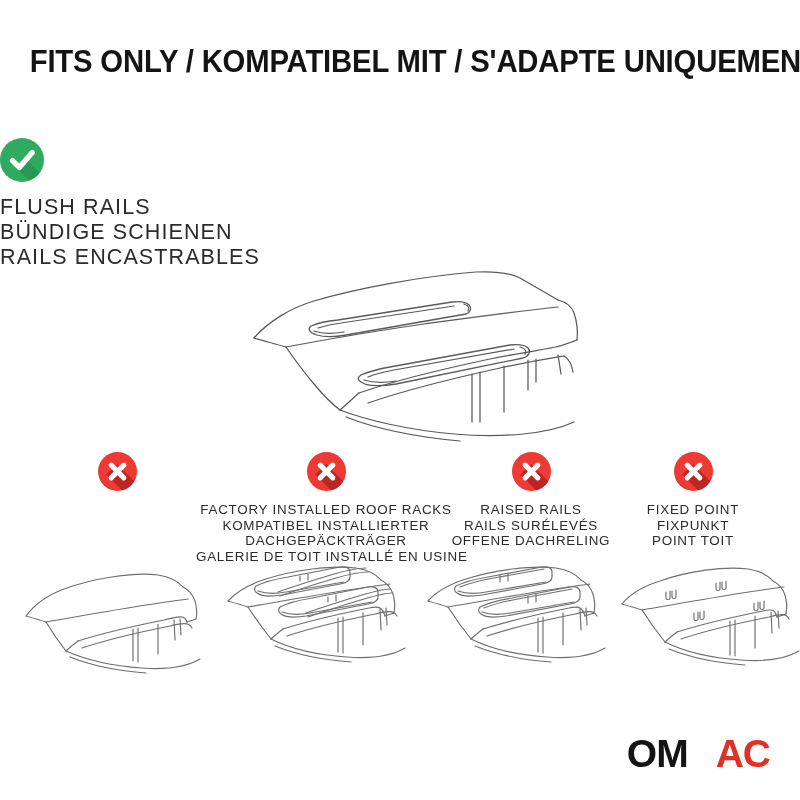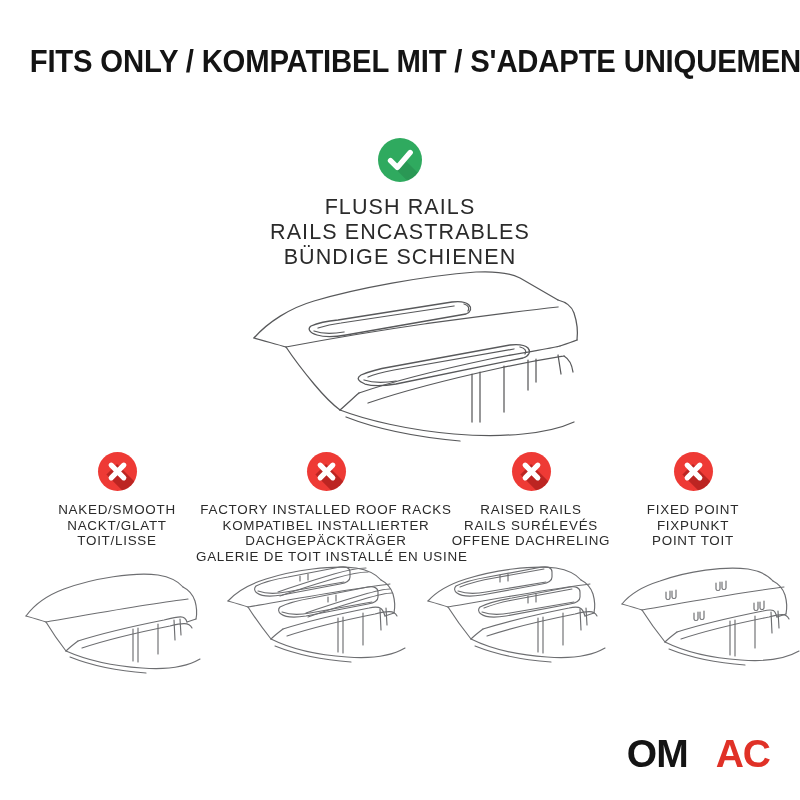--- a/index.html
+++ b/index.html
@@ -27,21 +27,21 @@
     line-height:1;
     letter-spacing:-0.2px;
     transform:scaleX(0.93);
     transform-origin:center;
     color:#141414;
     white-space:nowrap;
   }
 
   
   .ok-block{
-    position:absolute;left:0;top:138px;width:800px;text-align:center;
+    position:absolute;left:0;top:138px;width:800px;
   }
   .check-circle{
     width:44px;height:44px;border-radius:50%;
     background:#2faa5f;
     display:inline-block;position:relative;
     overflow:hidden;
   }
   .check-circle .shadow{
     position:absolute;left:26px;top:21px;
     width:34px;height:13px;
@@ -123,22 +123,22 @@
 
     <div class="check-circle">
       <div class="shadow"></div>
       <svg width="44" height="44" viewBox="0 0 44 44">
         <path d="M12.5 22.6 L19.3 29.4 L32.2 14.6" fill="none" stroke="#ffffff" stroke-width="5.4" stroke-linecap="round" stroke-linejoin="round"></path>
       </svg>
     </div>
 
     <div class="ok-text">
       <div>FLUSH RAILS</div>
+      <div>BÜNDIGE SCHIENEN</div>
       <div>RAILS ENCASTRABLES</div>
-      <div>BÜNDIGE SCHIENEN</div>
     </div>
   </div>
 
   <div class="main-roof art">
     <svg width="372" height="186" viewBox="0 0 372 186">
       <g fill="none" stroke="#58595b" stroke-width="1.25" stroke-linecap="round" stroke-linejoin="round">
 
         <path d="M26 76 C40 60 62 46 86 39 C130 26 196 14 248 10
                  C268 9 282 11 292 16 L330 38"></path>
         <path d="M26 76 C36 79 48 82 58 85"></path>
@@ -180,25 +180,20 @@
       </g>
     </svg>
   </div>
 
   <div class="col" style="left:17px;width:200px;">
     <div class="x-circle">
       <div class="shadow"></div>
       <svg width="39" height="39" viewBox="0 0 39 39">
         <path d="M13.2 13.2 L25.8 25.8 M25.8 13.2 L13.2 25.8" stroke="#ffffff" stroke-width="5.2" stroke-linecap="round"></path>
       </svg>
-    </div>
-    <div class="col-text">
-      <div>NAKED/SMOOTH</div>
-      <div>NACKT/GLATT</div>
-      <div>TOIT/LISSE</div>
     </div>
   </div>
 
   <div class="col-art art" style="left:12px;top:556px;">
     <svg width="200" height="140" viewBox="0 0 200 140">
       <g fill="none" stroke="#6d6e71" stroke-width="1.15" stroke-linecap="round" stroke-linejoin="round">
         <path d="M14 60 C22 49 36 39 52 33 C82 22 122 16 146 19 C158 21 166 25 171 31"></path>
         <path d="M14 60 C21 62 28 64 34 66"></path>
         <path d="M34 66 C40 76 47 86 54 95"></path>
         <path d="M54 95 C58 91 62 88 66 85"></path>

